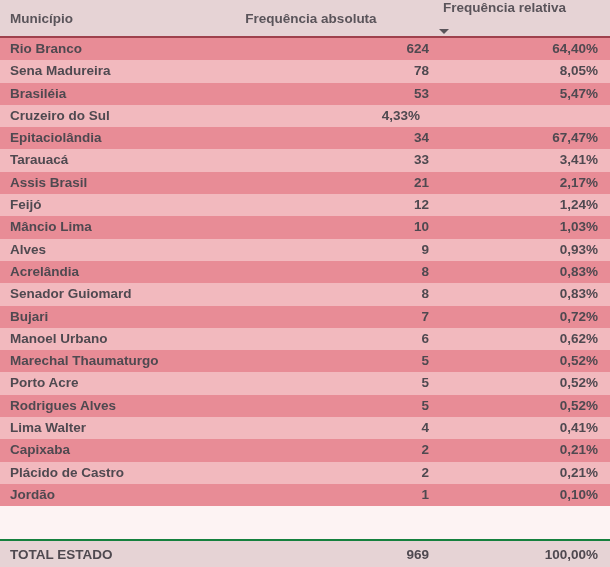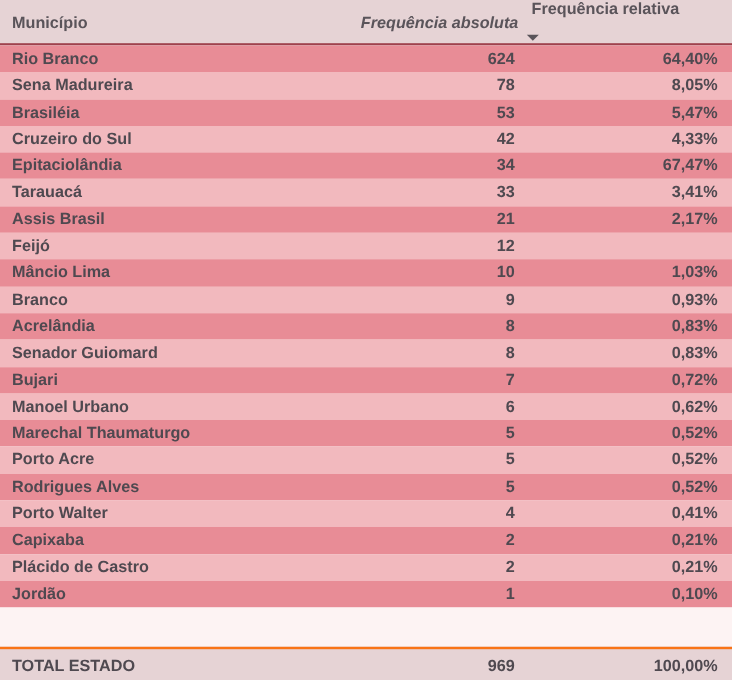--- a/index.html
+++ b/index.html
@@ -18,21 +18,21 @@
     grid-template-columns: 175px 257px 178px;
     align-items: center;
   }
   .header {
     height: 38px;
     border-bottom: 2px solid #9f414d;
     color: #5a545a;
     background: #e6d3d5;
   }
   .cell.c1 { padding-left: 10px; text-align: left; white-space: nowrap; overflow: hidden; }
-  .header .c2 { padding-left: 15px; text-align: right; font-style: italic; }
+  .header .c2 { padding-left: 15px; text-align: center; }
   .header .c3 { padding-left: 11px; text-align: left; position: relative; height: 100%; display: flex; align-items: flex-start; }
   .sort-arrow {
     position: absolute;
     left: 7px;
     bottom: 2px;
     width: 0; height: 0;
     border-left: 5px solid transparent;
     border-right: 5px solid transparent;
     border-top: 5px solid #5a545a;
   }
@@ -45,21 +45,21 @@
   }
   .row { height: 22.3px; line-height: 22.3px; }
   .row.dark  { background: #e88c96; }
   .row.light { background: #f2b9be; }
   .num { text-align: right; }
   .c2.num { padding-right: 3px; }
   .c3.num { padding-right: 12px; }
   .total {
     height: 28px;
     background: #e6d3d5;
-    border-top: 2px solid #f97316;
+    border-top: 2px solid #15803d;
   }
 </style>
 </head>
 <body>
 
 <div class="table">
 
   <div class="header grid-cols">
     <div class="cell c1">Município</div>
     <div class="cell c2">Frequência absoluta</div>
@@ -80,49 +80,49 @@
         <div class="cell c2 num">78</div>
         <div class="cell c3 num">8,05%</div>
       </div>
       <div class="row grid-cols dark">
         <div class="cell c1">Brasiléia</div>
         <div class="cell c2 num">53</div>
         <div class="cell c3 num">5,47%</div>
       </div>
       <div class="row grid-cols light">
         <div class="cell c1">Cruzeiro do Sul</div>
-        <div class="cell c2 num">42</div>
         <div class="cell c3 num">4,33%</div>
       </div>
       <div class="row grid-cols dark">
         <div class="cell c1">Epitaciolândia</div>
         <div class="cell c2 num">34</div>
         <div class="cell c3 num">67,47%</div>
       </div>
       <div class="row grid-cols light">
         <div class="cell c1">Tarauacá</div>
         <div class="cell c2 num">33</div>
         <div class="cell c3 num">3,41%</div>
       </div>
       <div class="row grid-cols dark">
         <div class="cell c1">Assis Brasil</div>
         <div class="cell c2 num">21</div>
         <div class="cell c3 num">2,17%</div>
       </div>
       <div class="row grid-cols light">
         <div class="cell c1">Feijó</div>
         <div class="cell c2 num">12</div>
+        <div class="cell c3 num">1,24%</div>
       </div>
       <div class="row grid-cols dark">
         <div class="cell c1">Mâncio Lima</div>
         <div class="cell c2 num">10</div>
         <div class="cell c3 num">1,03%</div>
       </div>
       <div class="row grid-cols light">
-        <div class="cell c1">Branco</div>
+        <div class="cell c1">Alves</div>
         <div class="cell c2 num">9</div>
         <div class="cell c3 num">0,93%</div>
       </div>
       <div class="row grid-cols dark">
         <div class="cell c1">Acrelândia</div>
         <div class="cell c2 num">8</div>
         <div class="cell c3 num">0,83%</div>
       </div>
       <div class="row grid-cols light">
         <div class="cell c1">Senador Guiomard</div>
@@ -148,21 +148,21 @@
         <div class="cell c1">Porto Acre</div>
         <div class="cell c2 num">5</div>
         <div class="cell c3 num">0,52%</div>
       </div>
       <div class="row grid-cols dark">
         <div class="cell c1">Rodrigues Alves</div>
         <div class="cell c2 num">5</div>
         <div class="cell c3 num">0,52%</div>
       </div>
       <div class="row grid-cols light">
-        <div class="cell c1">Porto Walter</div>
+        <div class="cell c1">Lima Walter</div>
         <div class="cell c2 num">4</div>
         <div class="cell c3 num">0,41%</div>
       </div>
       <div class="row grid-cols dark">
         <div class="cell c1">Capixaba</div>
         <div class="cell c2 num">2</div>
         <div class="cell c3 num">0,21%</div>
       </div>
       <div class="row grid-cols light">
         <div class="cell c1">Plácido de Castro</div>

